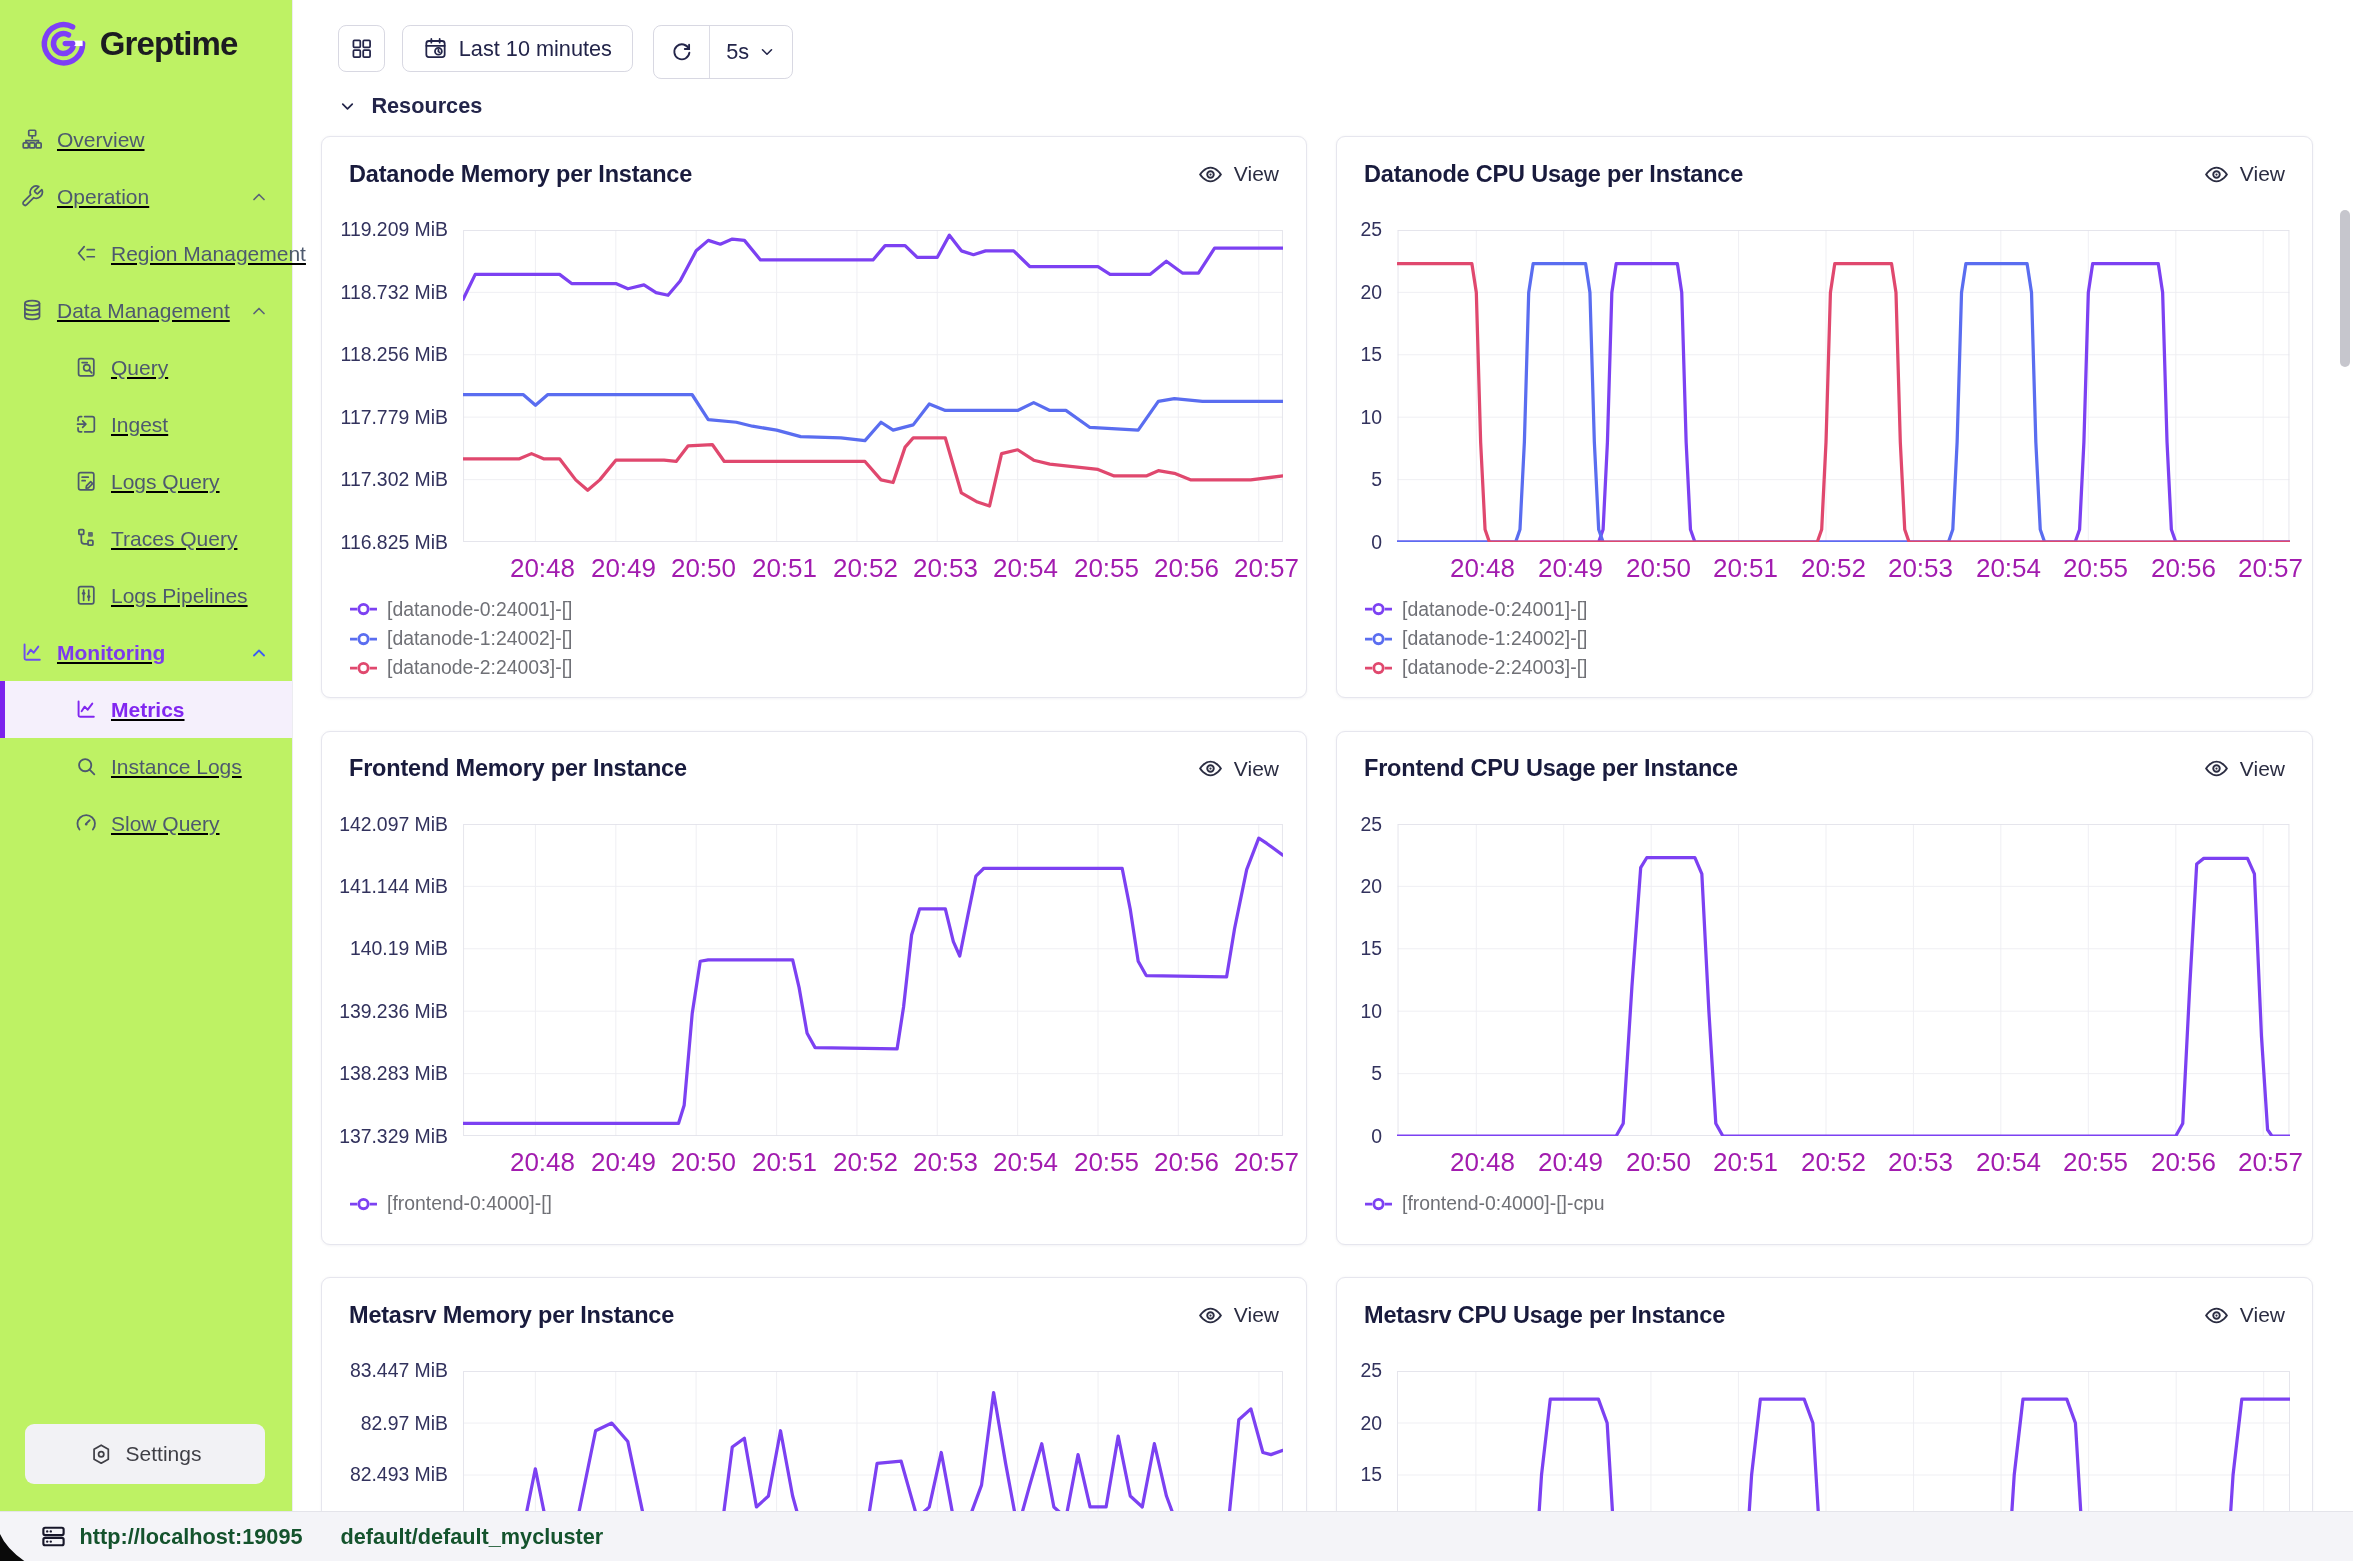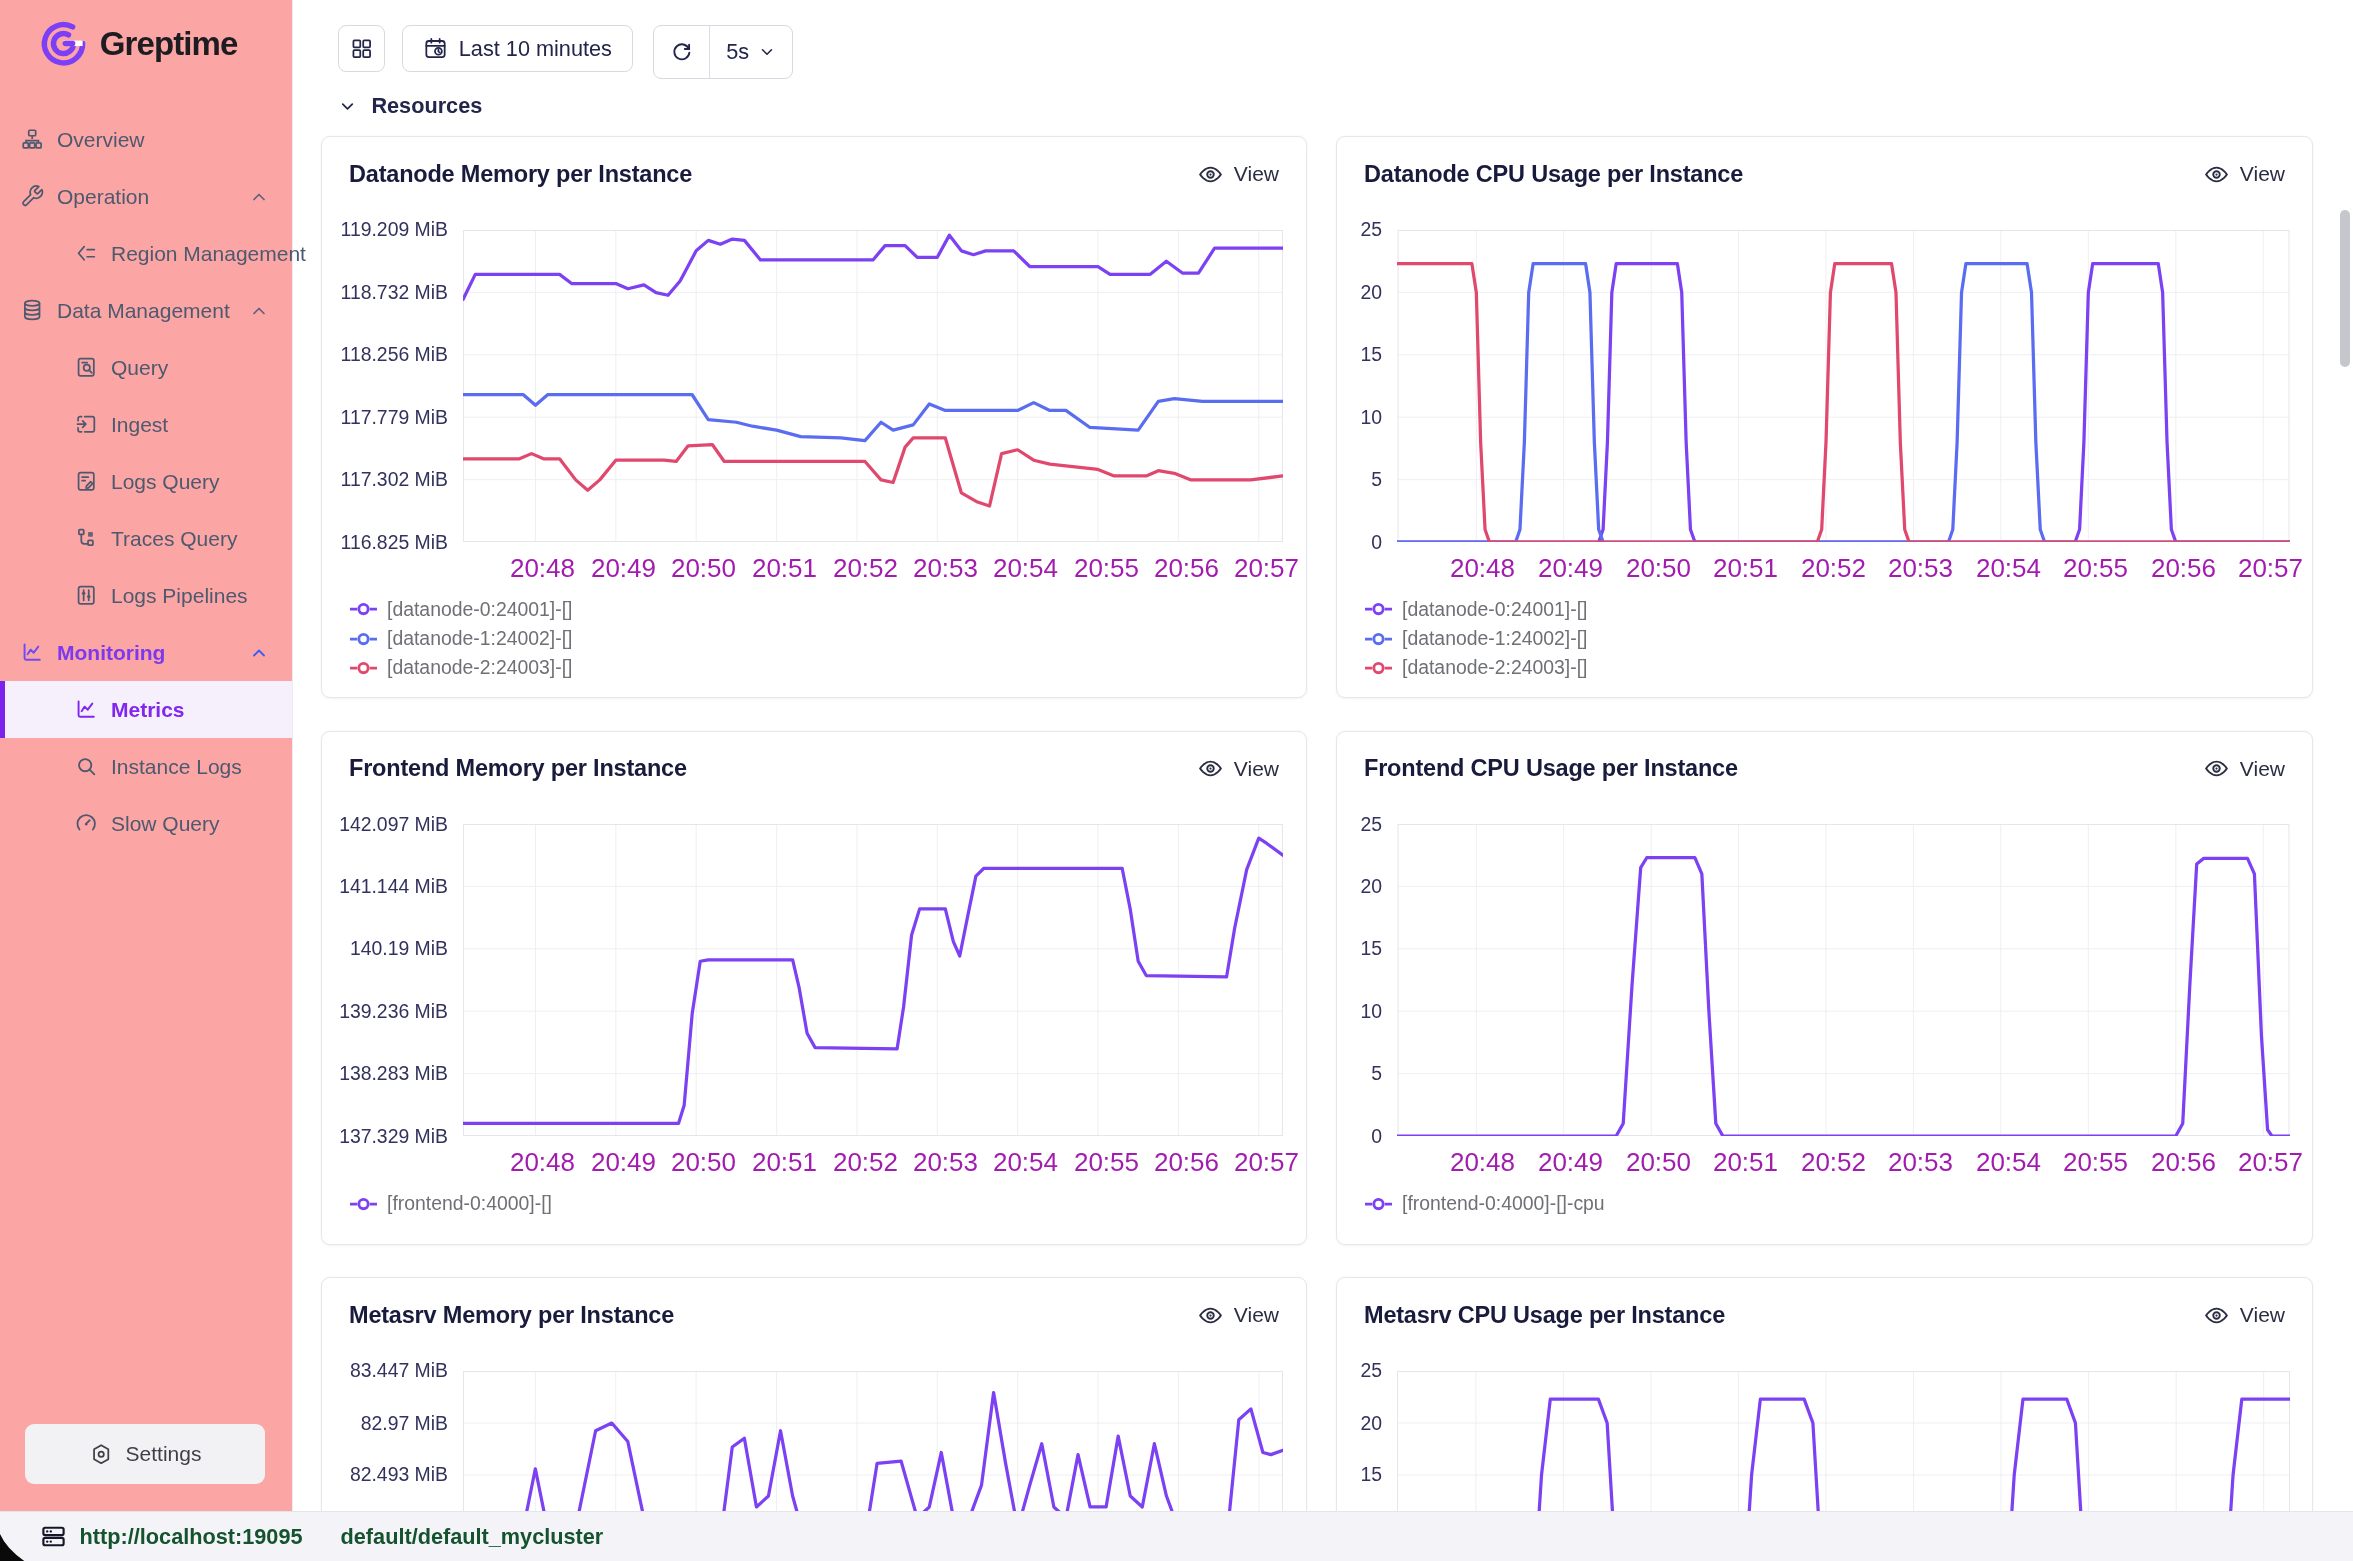--- a/index.html
+++ b/index.html
@@ -2,24 +2,24 @@
 <html style="font-size:14.4px"><head>
 <meta charset="utf-8">
 <style>
   * { margin:0; padding:0; box-sizing:border-box; }
   html,body { width:2354px; height:1561px; overflow:hidden; background:#fff;
     font-family:"Liberation Sans","DejaVu Sans",sans-serif; }
   svg { display:block; }
 
   
   .sidebar { position:absolute; left:0; top:0; width:293px; height:1561px;
-    background:#fca5a5; border-right:0.9px solid #ececf1; z-index:5; }
+    background:#bef264; border-right:0.9px solid #ececf1; z-index:5; }
   .logo { display:flex; align-items:center; gap:10.8px; padding:18px 0 0 38px; }
   .logo-text { font-size:33px; font-weight:bold; color:#1c1c21; letter-spacing:-0.9px; }
-  .nav { margin-top:42px; }
+  .nav { margin-top:42px;text-decoration:underline; }
   .nav-item { position:relative; display:flex; align-items:center; height:57px;
     color:#4d596e; font-size:21px; cursor:pointer; }
   .nav-item .ic { flex:0 0 auto; display:flex; color:#4d596e; }
   .nav-item .lbl { margin-left:12.6px; white-space:nowrap; }
   .nav-item .chev { position:absolute; right:23.5px; color:#5b6478; display:flex; }
   .nav-item.lvl1 { padding-left:20px; }
   .nav-item.lvl2 { padding-left:74px; }
   .nav-item.section-active { color:#7c3aed; font-weight:bold; }
   .nav-item.section-active .ic, .nav-item.section-active .chev { color:#6d4df0; }
   .nav-item.active { background:#f5f0fc; color:#8127f0; font-weight:bold; }

